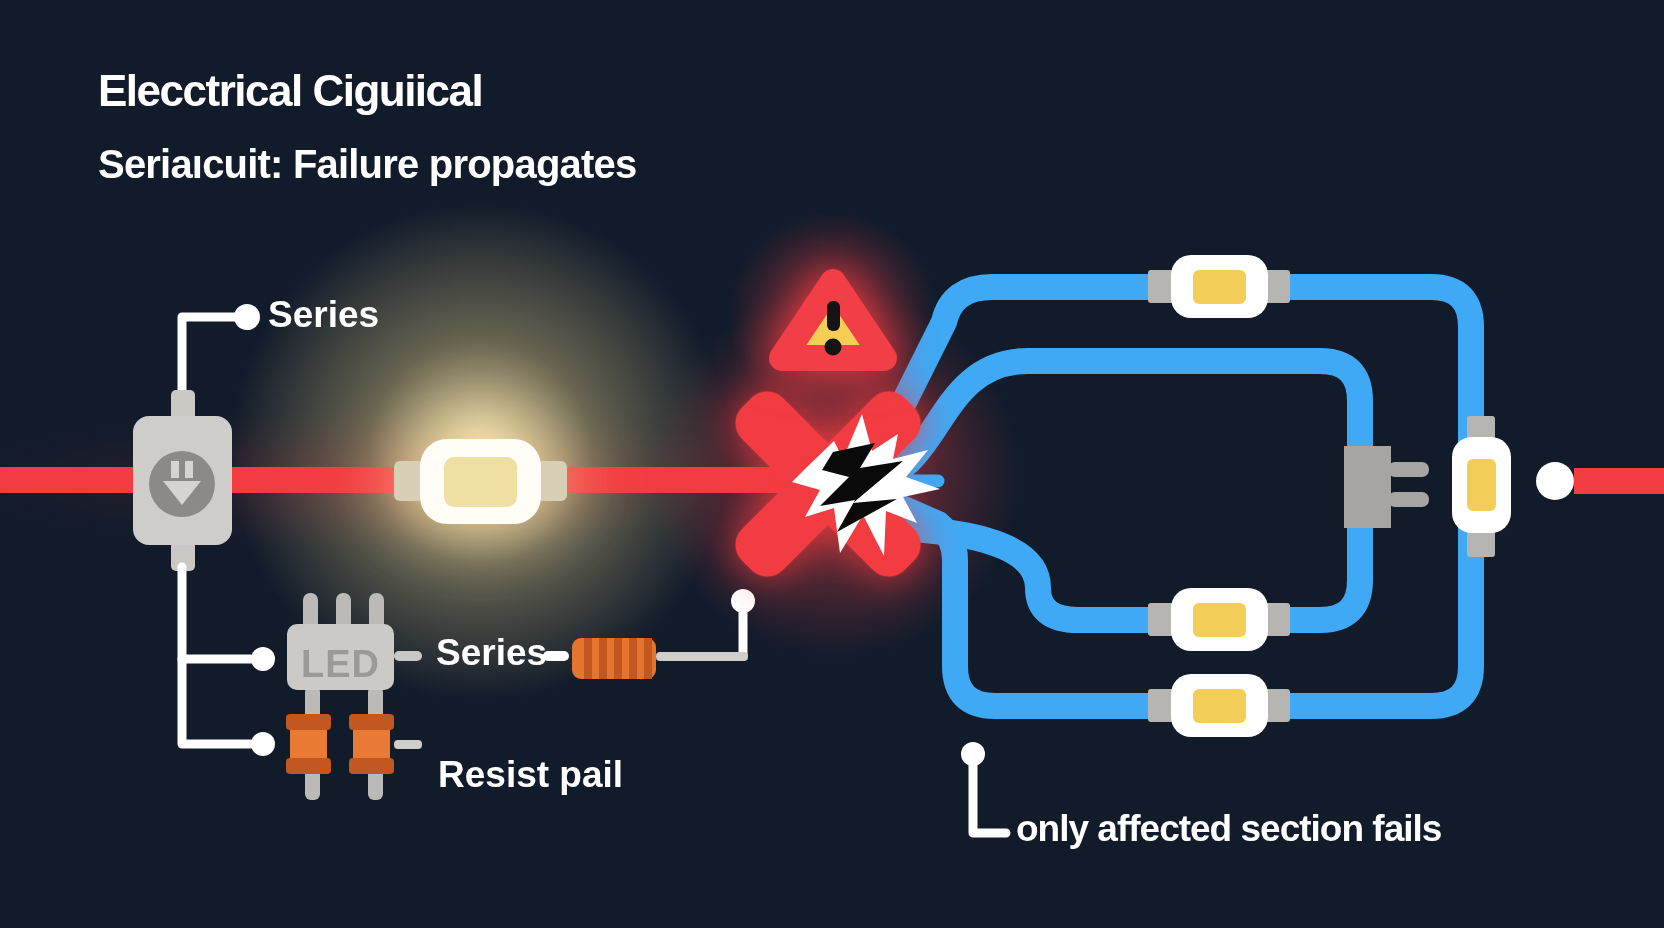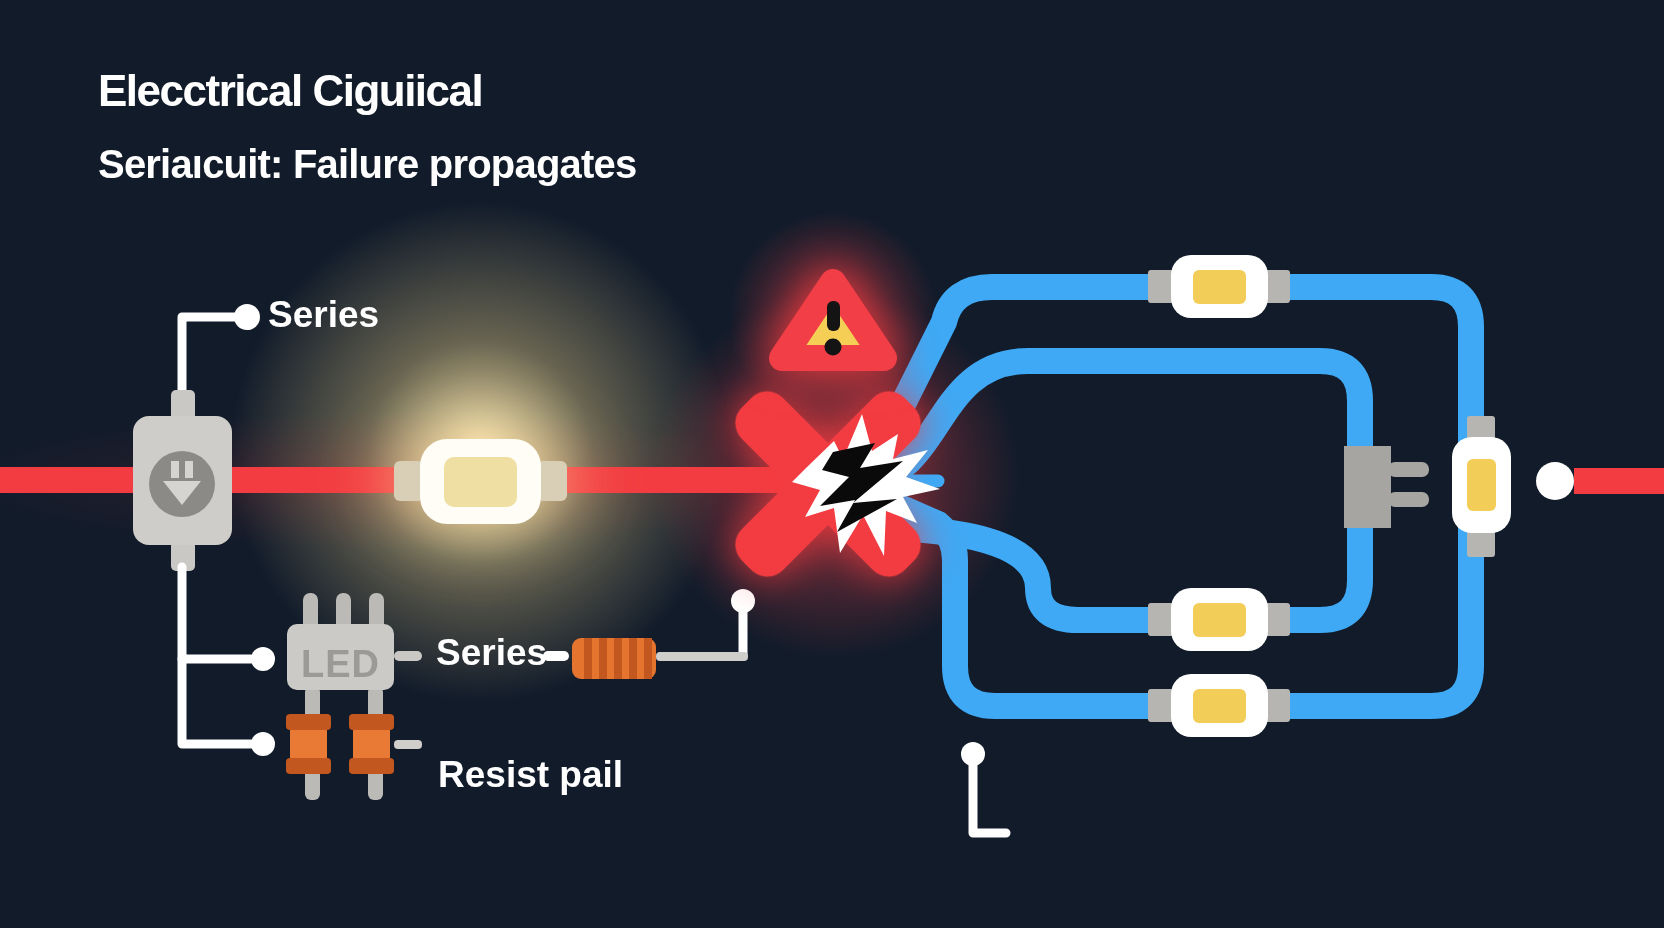--- a/index.html
+++ b/index.html
@@ -176,13 +176,14 @@
     <circle cx="973" cy="754" r="12" fill="#ffffff"></circle>
     <path d="M 973 766 V 833 H 1006" stroke="#ffffff" stroke-width="9" fill="none" stroke-linejoin="round" stroke-linecap="round"></path>
   </svg>
 
   <div class="txt title">Elecctrical Ciguiical</div>
   <div class="txt sub-left">Seriaıcuit: Failure propagates</div>
   <div class="txt lbl-series-top">Series</div>
   <div class="txt lbl-led">LED</div>
   <div class="txt lbl-series-mid">Series</div>
   <div class="txt lbl-resist">Resist pail</div>
+  <div class="txt lbl-note">only affected section fails</div>
 </div>
 
 </body></html>

